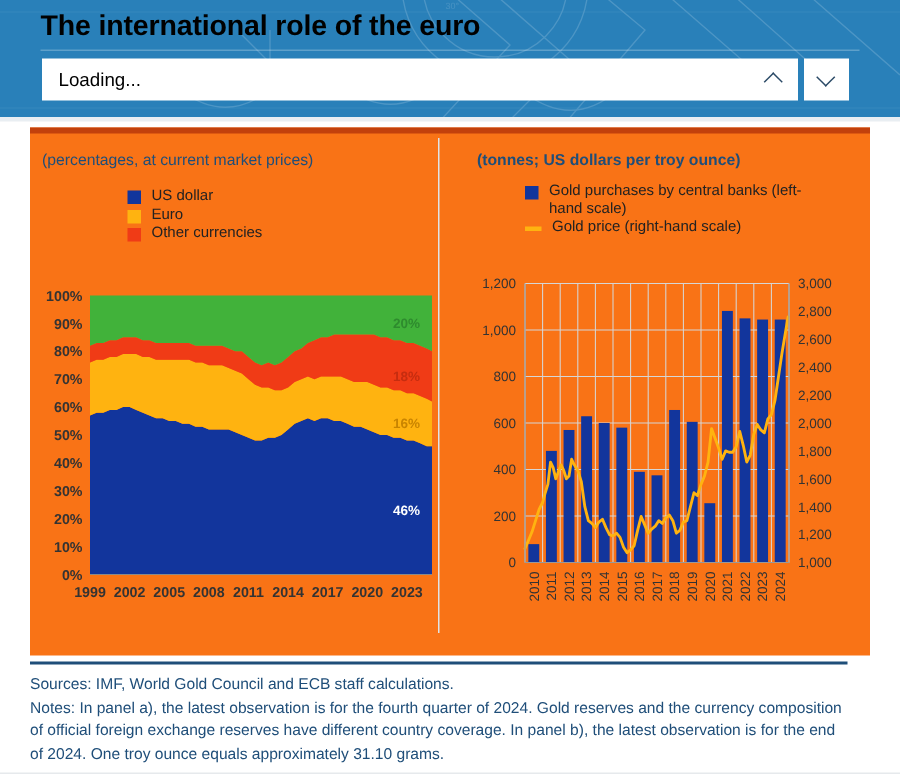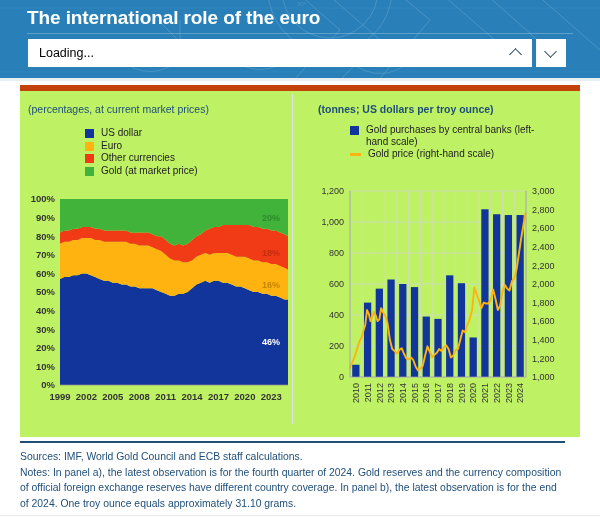--- a/index.html
+++ b/index.html
@@ -23,21 +23,21 @@
     background: #2980b9;
     overflow: hidden;
   }
   .banner-pattern {
     position: absolute; inset: 0;
     opacity: 0.30;
     pointer-events: none;
   }
   .banner-title {
     position: absolute; left: 27px; top: 7px;
-    color: #ffffff;
+    color: #000000;
     font-size: 19px;
     font-weight: bold;
     letter-spacing: -0.1px;
     white-space: nowrap;
   }
   .banner-rule {
     position: absolute; left: 27px; top: 33px; width: 546px; height: 1px;
     background: rgba(255,255,255,0.25);
   }
   .select-row {
@@ -83,22 +83,22 @@
   }
   .banner-bottom {
     position: absolute; left: 0; top: 78px; width: 600px; height: 3px;
     background: #e9eef2;
   }
 
   
   .card {
     position: absolute; left: 20px; top: 85px;
     width: 560px; height: 352px;
-    background: #bef264;
-    border-top: 6px solid #c2410c;
+    background: #f97316;
+    border-top: 4px solid #c2410c;
   }
   .panel-divider {
     position: absolute; left: 292px; top: 88px;
     width: 1px; height: 330px;
     background: #dfe3e7;
   }
 
   .panel { position: absolute; top: 0; }
   .panel-left { left: 0; width: 272px; }
   .panel-right { left: 282px; width: 278px; }
@@ -198,24 +198,20 @@
           <span class="swatch" style="background:#12359C"></span>
           <span class="legend-label">US dollar</span>
         </div>
         <div class="legend-row">
           <span class="swatch" style="background:#FFB310"></span>
           <span class="legend-label">Euro</span>
         </div>
         <div class="legend-row">
           <span class="swatch" style="background:#F03B16"></span>
           <span class="legend-label">Other currencies</span>
-        </div>
-        <div class="legend-row">
-          <span class="swatch" style="background:#41B23A"></span>
-          <span class="legend-label">Gold (at market price)</span>
         </div>
       </div>
 
       <svg id="svg-a" class="chart-left-wrap" width="272" height="250" viewBox="0 0 272 250" style="top:98px;">
           <text x="35" y="199.4" class="axis-text-b" text-anchor="end">0%</text>
           <text x="35" y="180.8" class="axis-text-b" text-anchor="end">10%</text>
           <text x="35" y="162.20000000000002" class="axis-text-b" text-anchor="end">20%</text>
           <text x="35" y="143.6" class="axis-text-b" text-anchor="end">30%</text>
           <text x="35" y="125" class="axis-text-b" text-anchor="end">40%</text>
           <text x="35" y="106.4" class="axis-text-b" text-anchor="end">50%</text>

